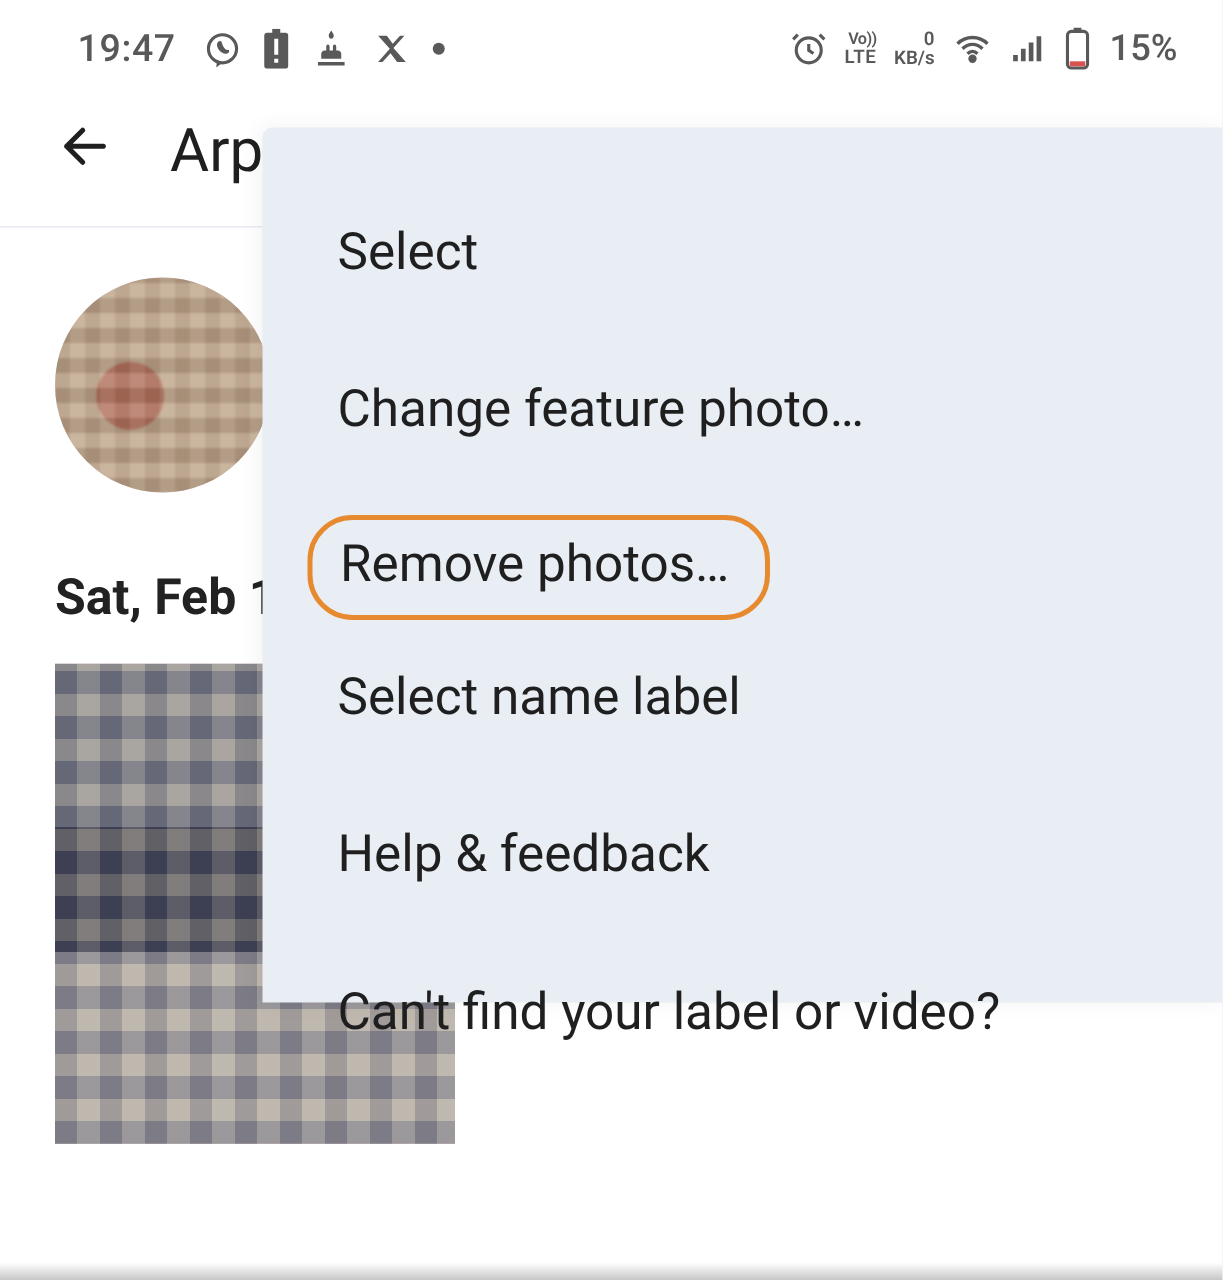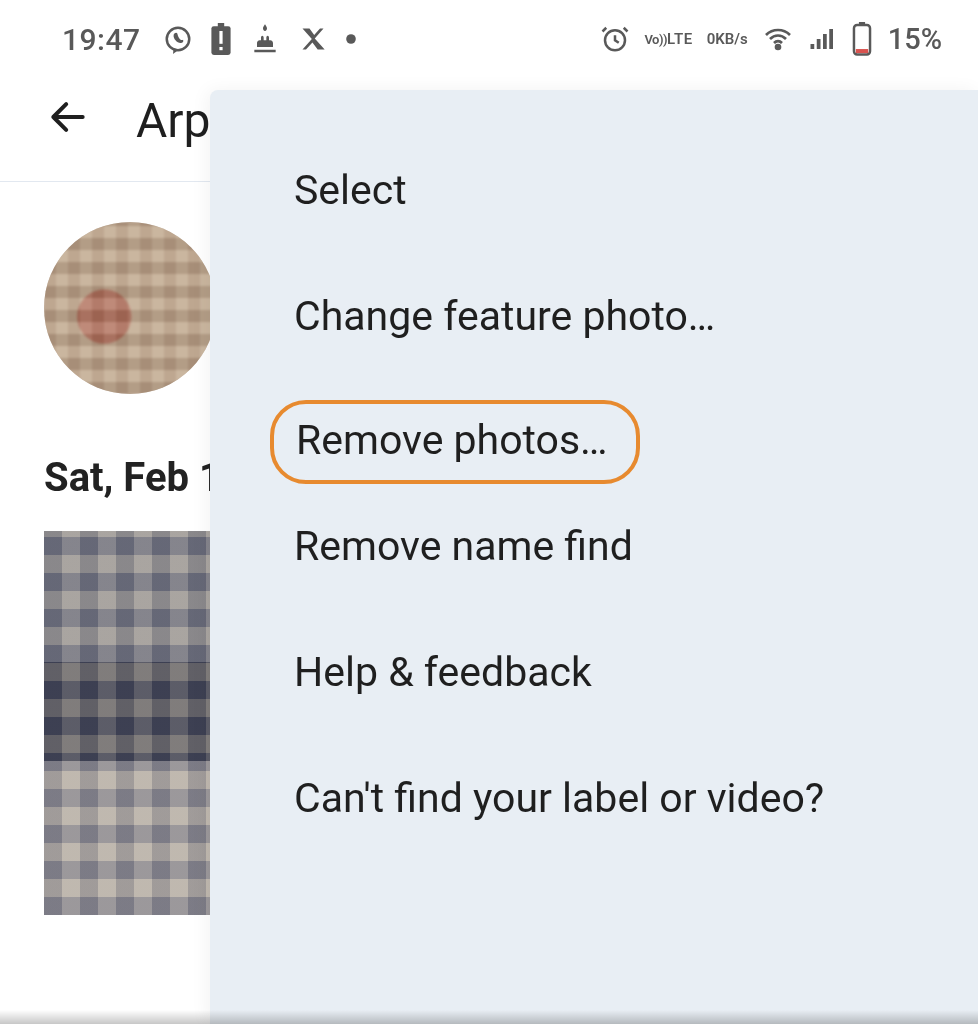--- a/index.html
+++ b/index.html
@@ -39,22 +39,22 @@
       letter-spacing: 0.5px;
       margin-right: 4px;
     }
     .status-icon {
       display: inline-flex;
       align-items: center;
       justify-content: center;
     }
     .status-stack {
       display: flex;
-      flex-direction: row;
-      align-items: center;
+      flex-direction: column;
+      align-items: flex-end;
       line-height: 1;
       font-size: 15px;
       font-weight: 600;
     }
     .battery-pct {
       font-size: 29px;
       font-weight: 500;
       margin-left: 2px;
     }
     .app-header {
@@ -118,26 +118,26 @@
       content: "";
       position: absolute;
       inset: 0;
       background:
         repeating-linear-gradient(0deg, rgba(80,80,100,.4) 0 18px, rgba(170,160,150,.4) 18px 36px),
         repeating-linear-gradient(90deg, rgba(60,60,80,.4) 0 18px, rgba(190,180,170,.4) 18px 36px),
         linear-gradient(180deg, #9aa0a6 0 34%, #283040 34% 60%, #d8d6cf 60% 100%);
     }
     .menu-panel {
       position: absolute;
-      top: 90px;
+      top: 102px;
       right: 0;
       width: 768px;
-      height: 934px;
+      height: 700px;
       background: #e8eef4;
-      padding: 52px 84px;
+      padding: 52px 60px;
       border-radius: 8px 0 0 0;
       box-shadow: -3px 0 18px rgba(0,0,0,0.05);
     }
     .menu-item {
       font-size: 41px;
       color: #1f1f1f;
       padding: 24px 0;
       margin-bottom: 30px;
       cursor: pointer;
     }
@@ -251,18 +251,18 @@
     <div class="avatar"></div>
   </div>
   <div class="date-label">Sat, Feb 1</div>
   <div class="photo-thumb"></div>
 </div>
 
 <div class="menu-panel">
   <div class="menu-item">Select</div>
   <div class="menu-item">Change feature photo…</div>
   <div class="menu-item highlighted">Remove photos…</div>
-  <div class="menu-item">Remove name find</div>
+  <div class="menu-item">Select name label</div>
   <div class="menu-item">Help &amp; feedback</div>
   <div class="menu-item">Can't find your label or video?</div>
 </div>
 
 <div class="shadow-overlay"></div>
 
 </body></html>

